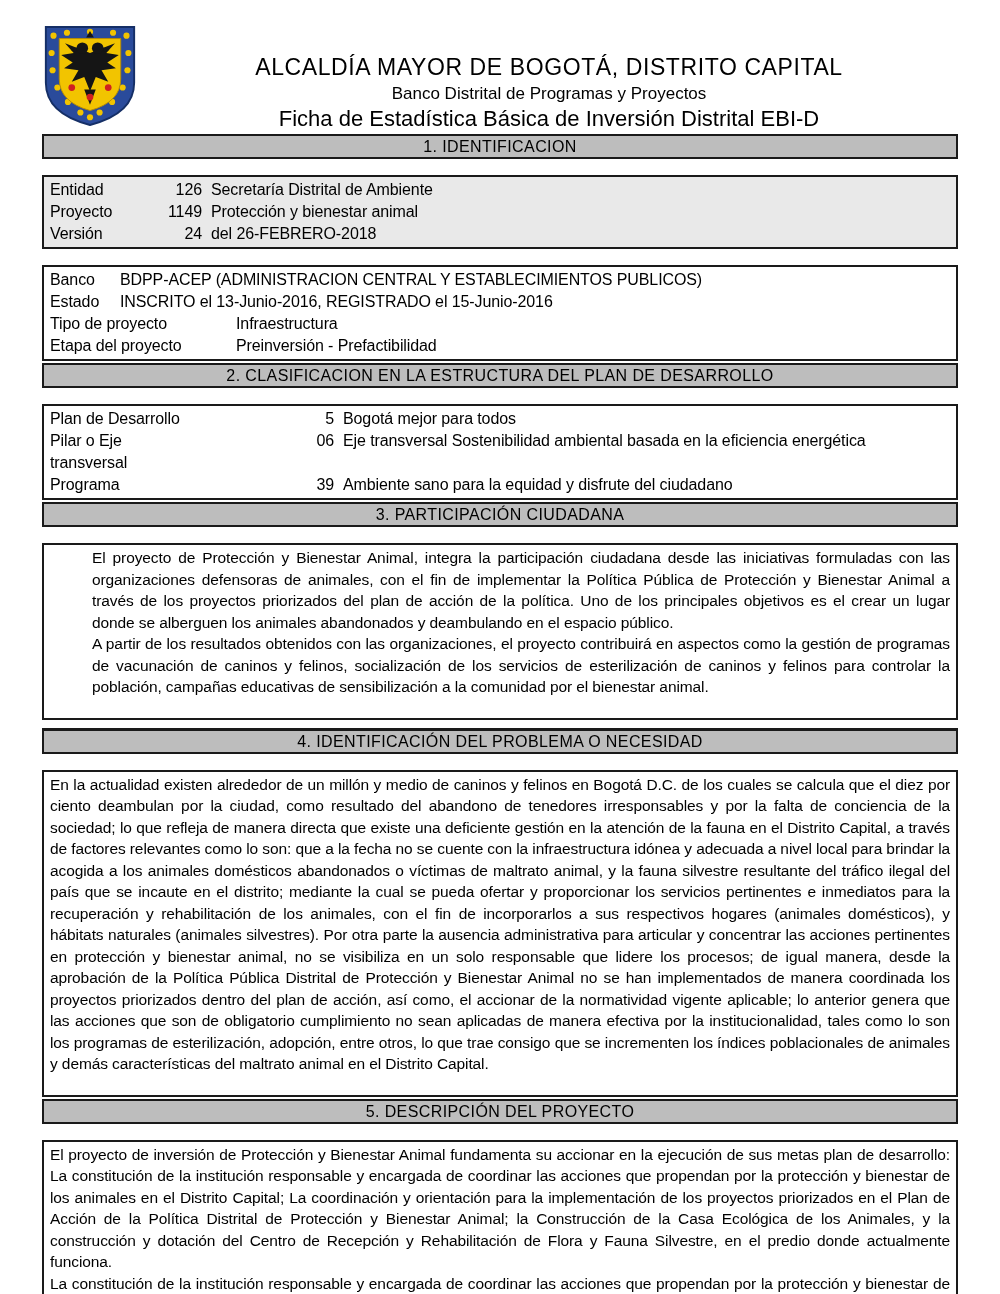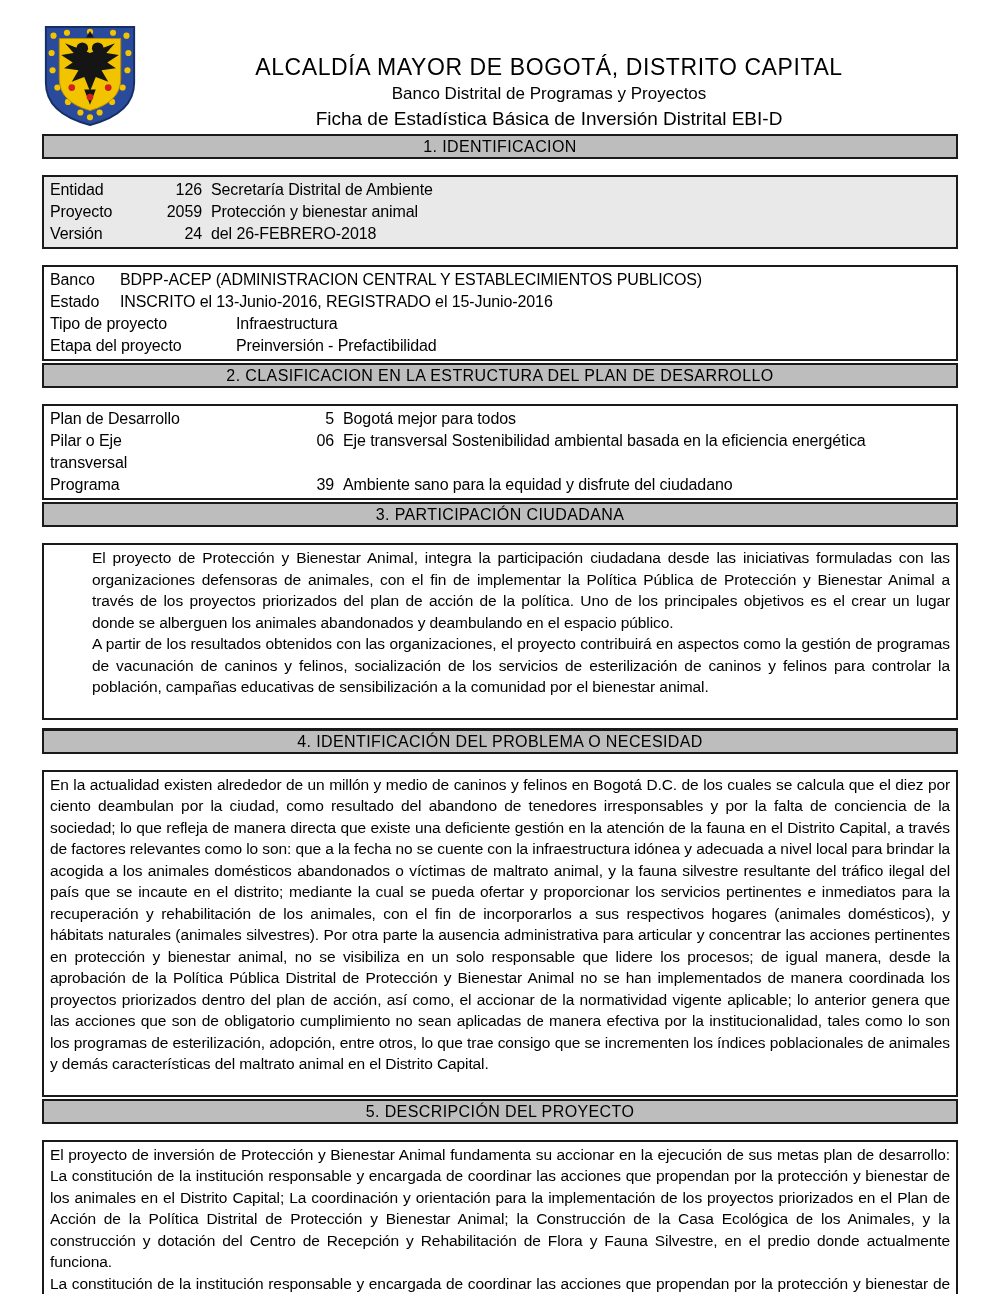--- a/index.html
+++ b/index.html
@@ -8,21 +8,21 @@
     padding:24px 42px 0 42px;position:relative;
     font-family:"Liberation Sans","DejaVu Sans",sans-serif;color:#000;
     overflow:hidden;background:#fff;
   }
   
   .hdr{display:flex;align-items:flex-end;}
   .logo{width:98px;flex:0 0 98px;}
   .hdr-titles{flex:1;text-align:center;padding-top:6px;}
   .hdr-title{font-size:23px;letter-spacing:.6px;line-height:30px;}
   .hdr-sub1{font-size:17px;line-height:24px;}
-  .hdr-sub2{font-size:19px;line-height:26px;}
+  .hdr-sub2{font-size:22px;line-height:26px;}
   
   .secbar{
     border:2px solid #1a1a1a;background:#bdbdbd;
     text-align:center;font-size:16px;letter-spacing:.4px;
     line-height:21px;height:21px;margin-top:2px;
   }
   .secbar.gap-top{margin-top:8px;border-top-width:3px;}
   
   .box{border:2px solid #1a1a1a;margin-top:16px;padding:2px 6px;}
   .box.shade{background:#e9e9e9;}
@@ -99,21 +99,21 @@
   <div class="secbar">1. IDENTIFICACION</div>
 
   <div class="box shade b1">
     <div class="frow">
       <span class="lbl">Entidad</span>
       <span class="num">126</span>
       <span class="rest">Secretaría Distrital de Ambiente</span>
     </div>
     <div class="frow">
       <span class="lbl">Proyecto</span>
-      <span class="num">2059</span>
+      <span class="num">1149</span>
       <span class="rest">Protección y bienestar animal</span>
     </div>
     <div class="frow">
       <span class="lbl">Versión</span>
       <span class="num">24</span>
       <span class="rest">del 26-FEBRERO-2018</span>
     </div>
   </div>
 
   <div class="box b2" style="">

